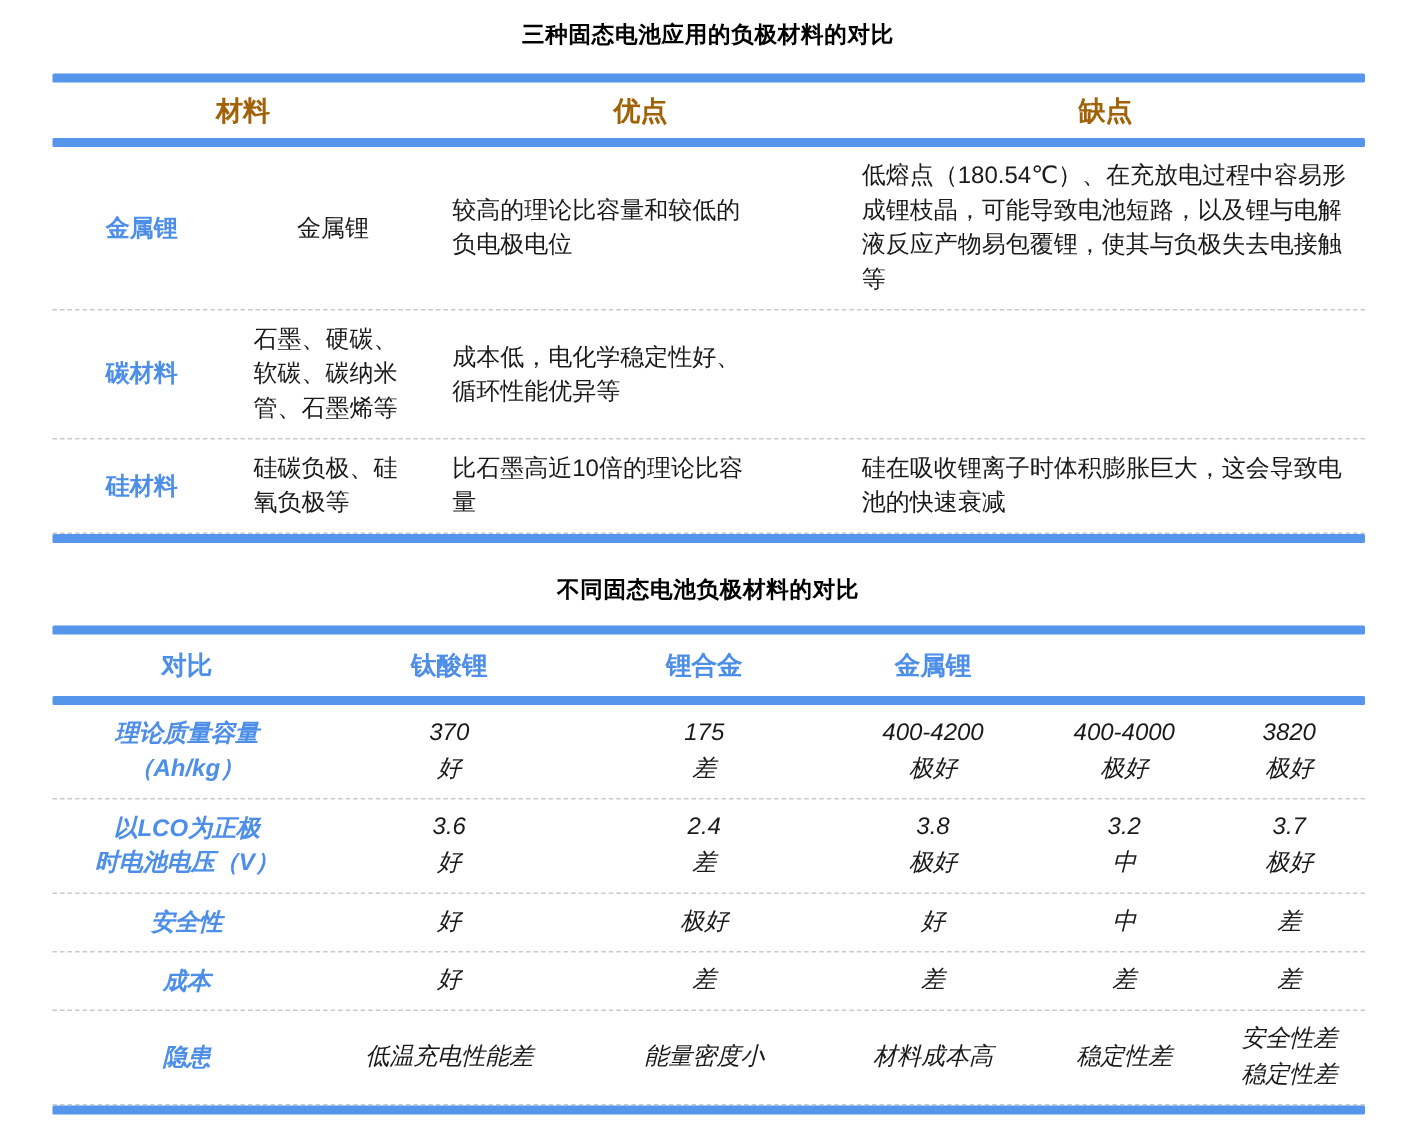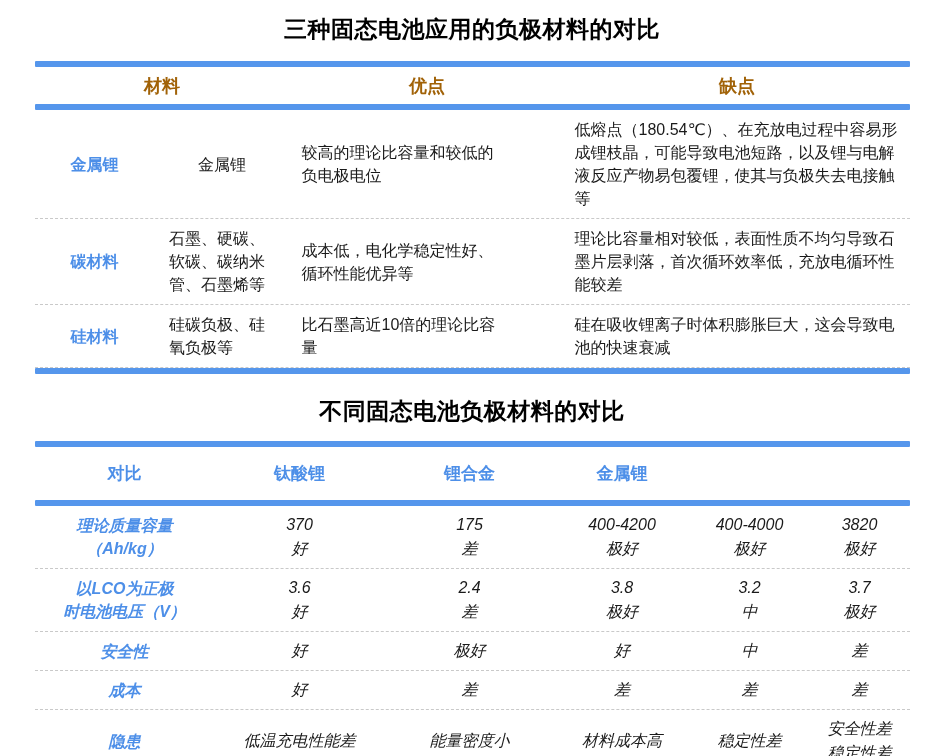--- a/index.html
+++ b/index.html
@@ -5,21 +5,21 @@
   * { margin: 0; padding: 0; box-sizing: border-box; }
   html, body { width: 944px; height: 756px; background: #ffffff; }
   body {
     font-family: "Liberation Sans", "DejaVu Sans", sans-serif;
     color: #1a1a1a;
     overflow: hidden;
   }
   .page { width: 944px; }
   .doc-title {
     text-align: center;
-    font-size: 23px;
+    font-size: 15px;
     font-weight: bold;
     color: #000000;
     letter-spacing: 0.5px;
   }
   .title-1 { padding-top: 14px; }
   .title-2 { padding-top: 22px; padding-bottom: 4px; }
   .tbl { width: 875px; margin: 0 auto; }
   .bar { height: 6px; background: #5596EC; border-radius: 1px; }
   .bar-top-1 { margin-top: 16px; }
   .bar-top-2 { margin-top: 10px; }
@@ -54,21 +54,21 @@
   }
   .t1-material { display: flex; justify-content: center; }
   .t1-material span { max-width: 106px; text-align: left; }
   .t1-pros { padding-left: 12px; padding-right: 62px; }
   .t1-cons { padding-left: 10px; padding-right: 4px; }
   
   .t2-head {
     display: grid;
     grid-template-columns: 180px 170px 170px 135px 120px 100px;
     align-items: center;
-    height: 53px;
+    height: 41px;
   }
   .t2-head .hcell {
     text-align: center;
     font-size: 17px;
     font-weight: bold;
     color: #4D8FE8;
   }
   .t2-row {
     display: grid;
     grid-template-columns: 180px 170px 170px 135px 120px 100px;
@@ -116,21 +116,20 @@
       <div class="t1-pros">较高的理论比容量和较低的负电极电位</div>
       <div class="t1-cons">低熔点（180.54℃）、在充放电过程中容易形成锂枝晶，可能导致电池短路，以及锂与电解液反应产物易包覆锂，使其与负极失去电接触等</div>
     </div>
 
     <div class="t1-row">
       <div class="t1-label">碳材料</div>
       <div class="t1-material">
           <span>石墨、硬碳、软碳、碳纳米管、石墨烯等</span>
         </div>
       <div class="t1-pros">成本低，电化学稳定性好、循环性能优异等</div>
-      <div class="t1-cons">理论比容量相对较低，表面性质不均匀导致石墨片层剥落，首次循环效率低，充放电循环性能较差</div>
     </div>
 
     <div class="t1-row">
       <div class="t1-label">硅材料</div>
       <div class="t1-material">
           <span>硅碳负极、硅氧负极等</span>
         </div>
       <div class="t1-pros">比石墨高近10倍的理论比容量</div>
       <div class="t1-cons">硅在吸收锂离子时体积膨胀巨大，这会导致电池的快速衰减</div>
     </div>

